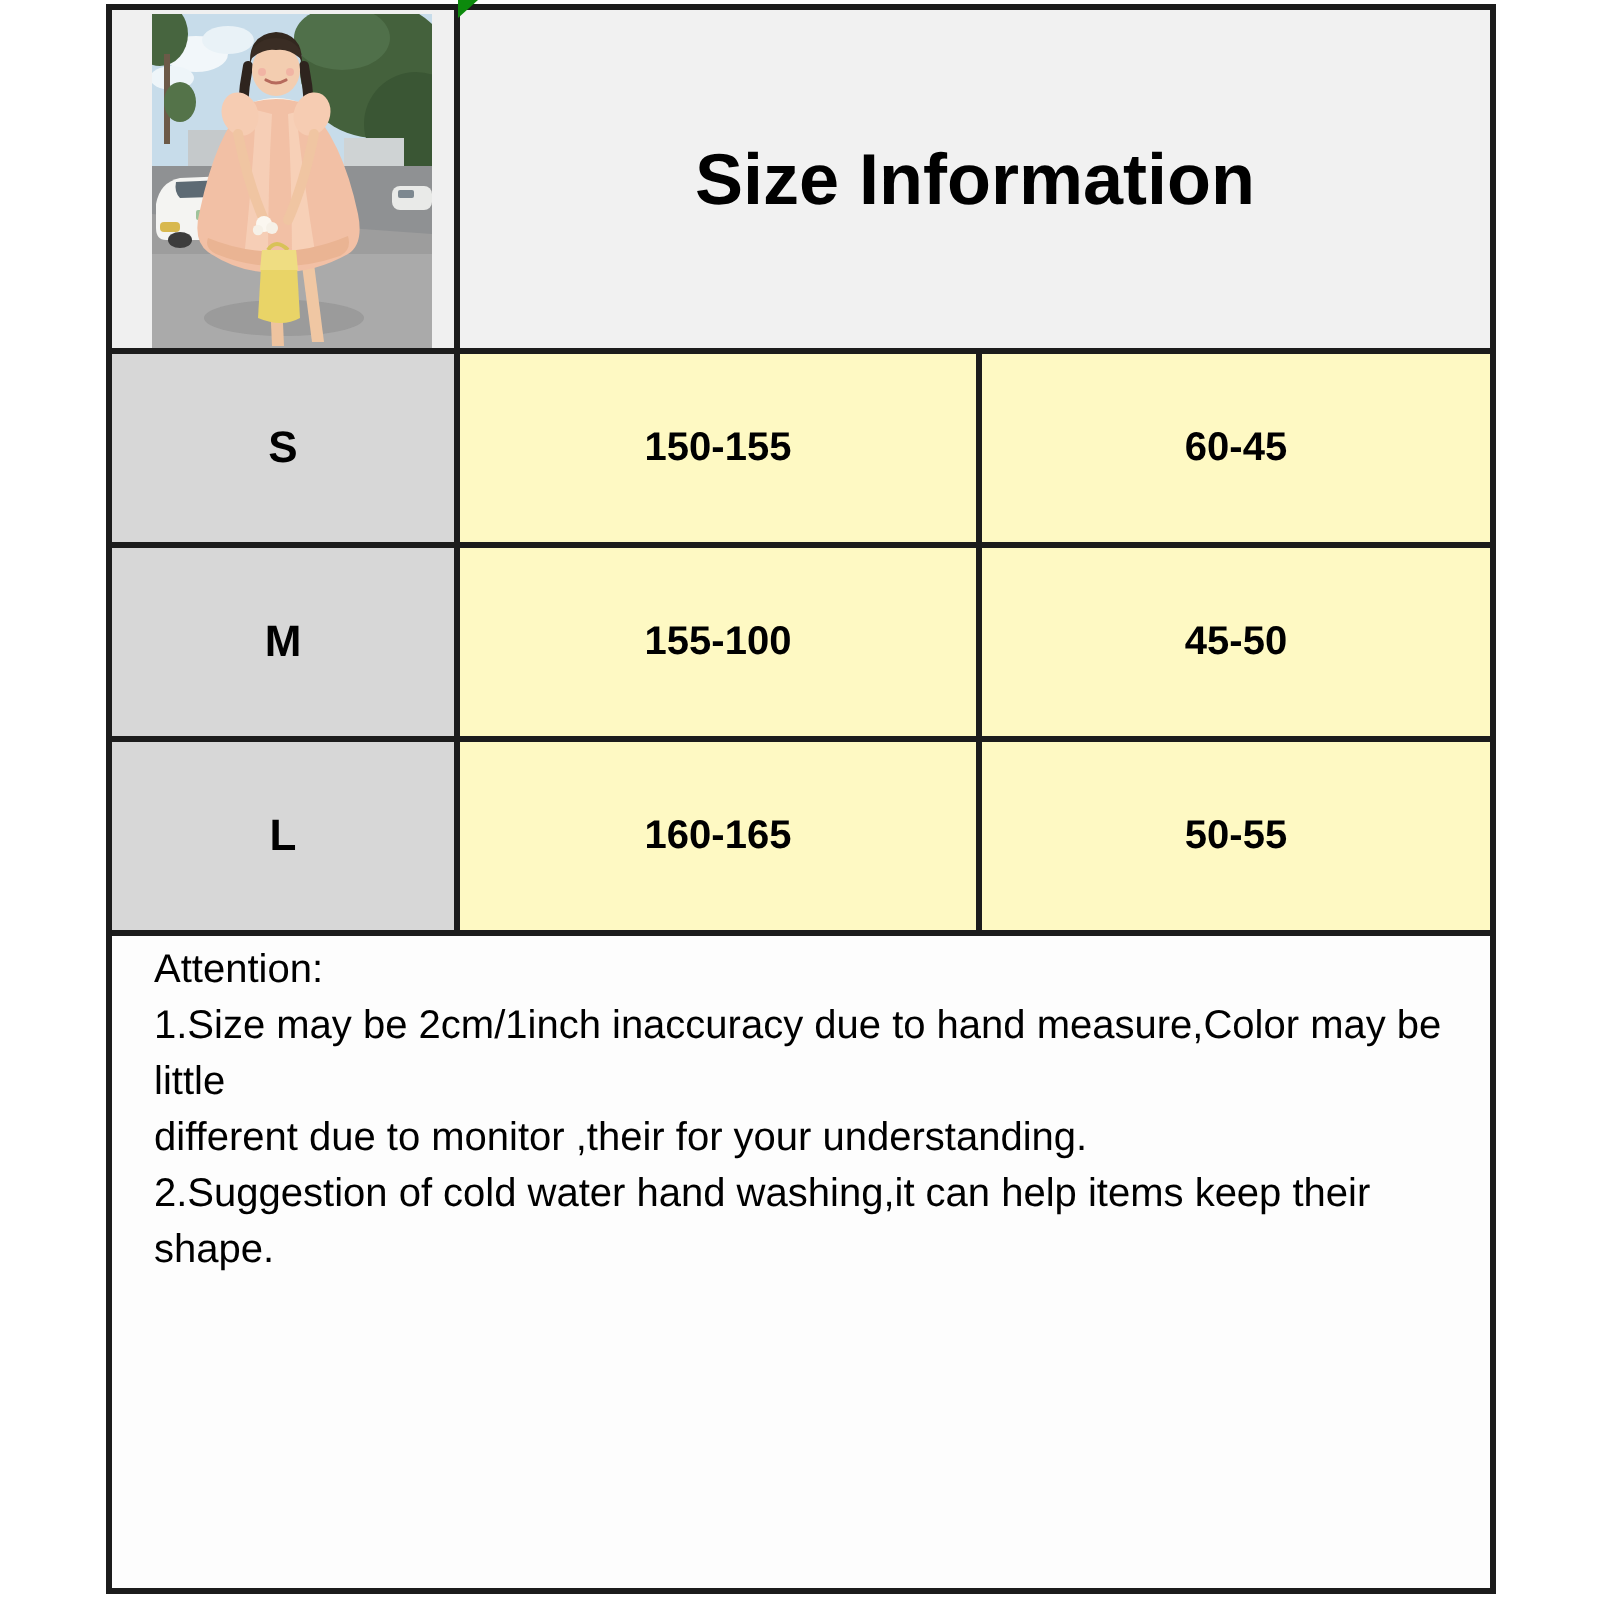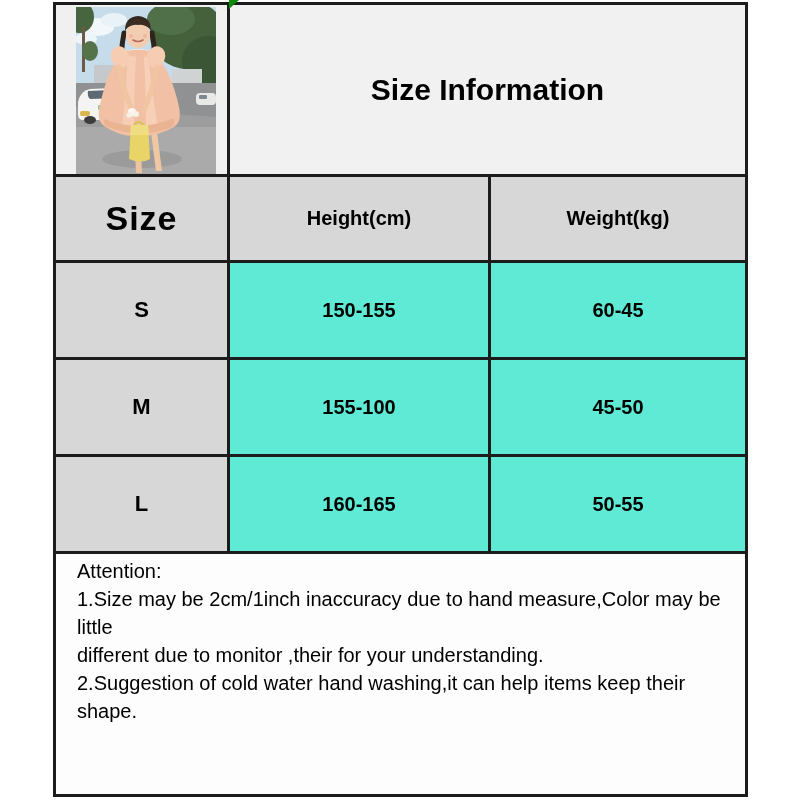--- a/index.html
+++ b/index.html
@@ -13,25 +13,25 @@
     border-collapse:collapse;table-layout:fixed;background:#ffffff;
   }
   .size-table td{
     border:3px solid #1c1c1c;text-align:center;vertical-align:middle;
     padding:0;overflow:hidden;
   }
   tr.r-top{height:172px;}
   tr.r-head{height:86px;}
   tr.r-data{height:97px;}
   td.photo-cell{background:#f0f0f0;position:relative;}
-  td.title-cell{background:#f1f1f1;font-weight:bold;font-size:30px;}
+  td.title-cell{background:#f1f1f1;font-weight:bold;font-size:36px;}
   td.head-cell{background:#d7d7d7;font-weight:bold;font-size:20px;}
   td.head-cell.size-head{font-size:34px;letter-spacing:1px;}
   td.size-cell{background:#d7d7d7;font-weight:bold;font-size:22px;}
-  td.val-cell{background:#5eead4;font-weight:bold;font-size:20px;}
+  td.val-cell{background:#fef9c3;font-weight:bold;font-size:20px;}
   td.note-cell{
     background:#fdfdfd;text-align:left;vertical-align:top;
     font-size:20px;line-height:28px;padding:3px 21px;font-weight:normal;
   }
   .photo-wrap{position:absolute;left:20px;top:2px;width:140px;height:167px;}
   .corner-marker{
     position:absolute;left:229px;top:0;width:0;height:0;z-index:5;
     border-top:9px solid #0c8a0c;border-right:10px solid transparent;
   }
 </style>
@@ -119,25 +119,20 @@
 
           <path d="M58 118 Q62 112 68 118" stroke="#d8c258" stroke-width="2" fill="none"></path>
           <path d="M55 118 L72 118 L74 152 Q65 157 53 152 Z" fill="#e9d467"></path>
           <path d="M55 118 L72 118 L73 128 L54 128 Z" fill="#efdd82"></path>
         </svg>
       </div>
     </td>
     <td class="title-cell" colspan="2">Size Information</td>
   </tr>
 
-  <tr class="r-head">
-    <td class="head-cell size-head">Size</td>
-    <td class="head-cell">Height(cm)</td>
-    <td class="head-cell">Weight(kg)</td>
-  </tr>
 
   <tr class="r-data">
     <td class="size-cell">S</td>
     <td class="val-cell">150-155</td>
     <td class="val-cell">60-45</td>
   </tr>
 
   <tr class="r-data">
     <td class="size-cell">M</td>
     <td class="val-cell">155-100</td>

